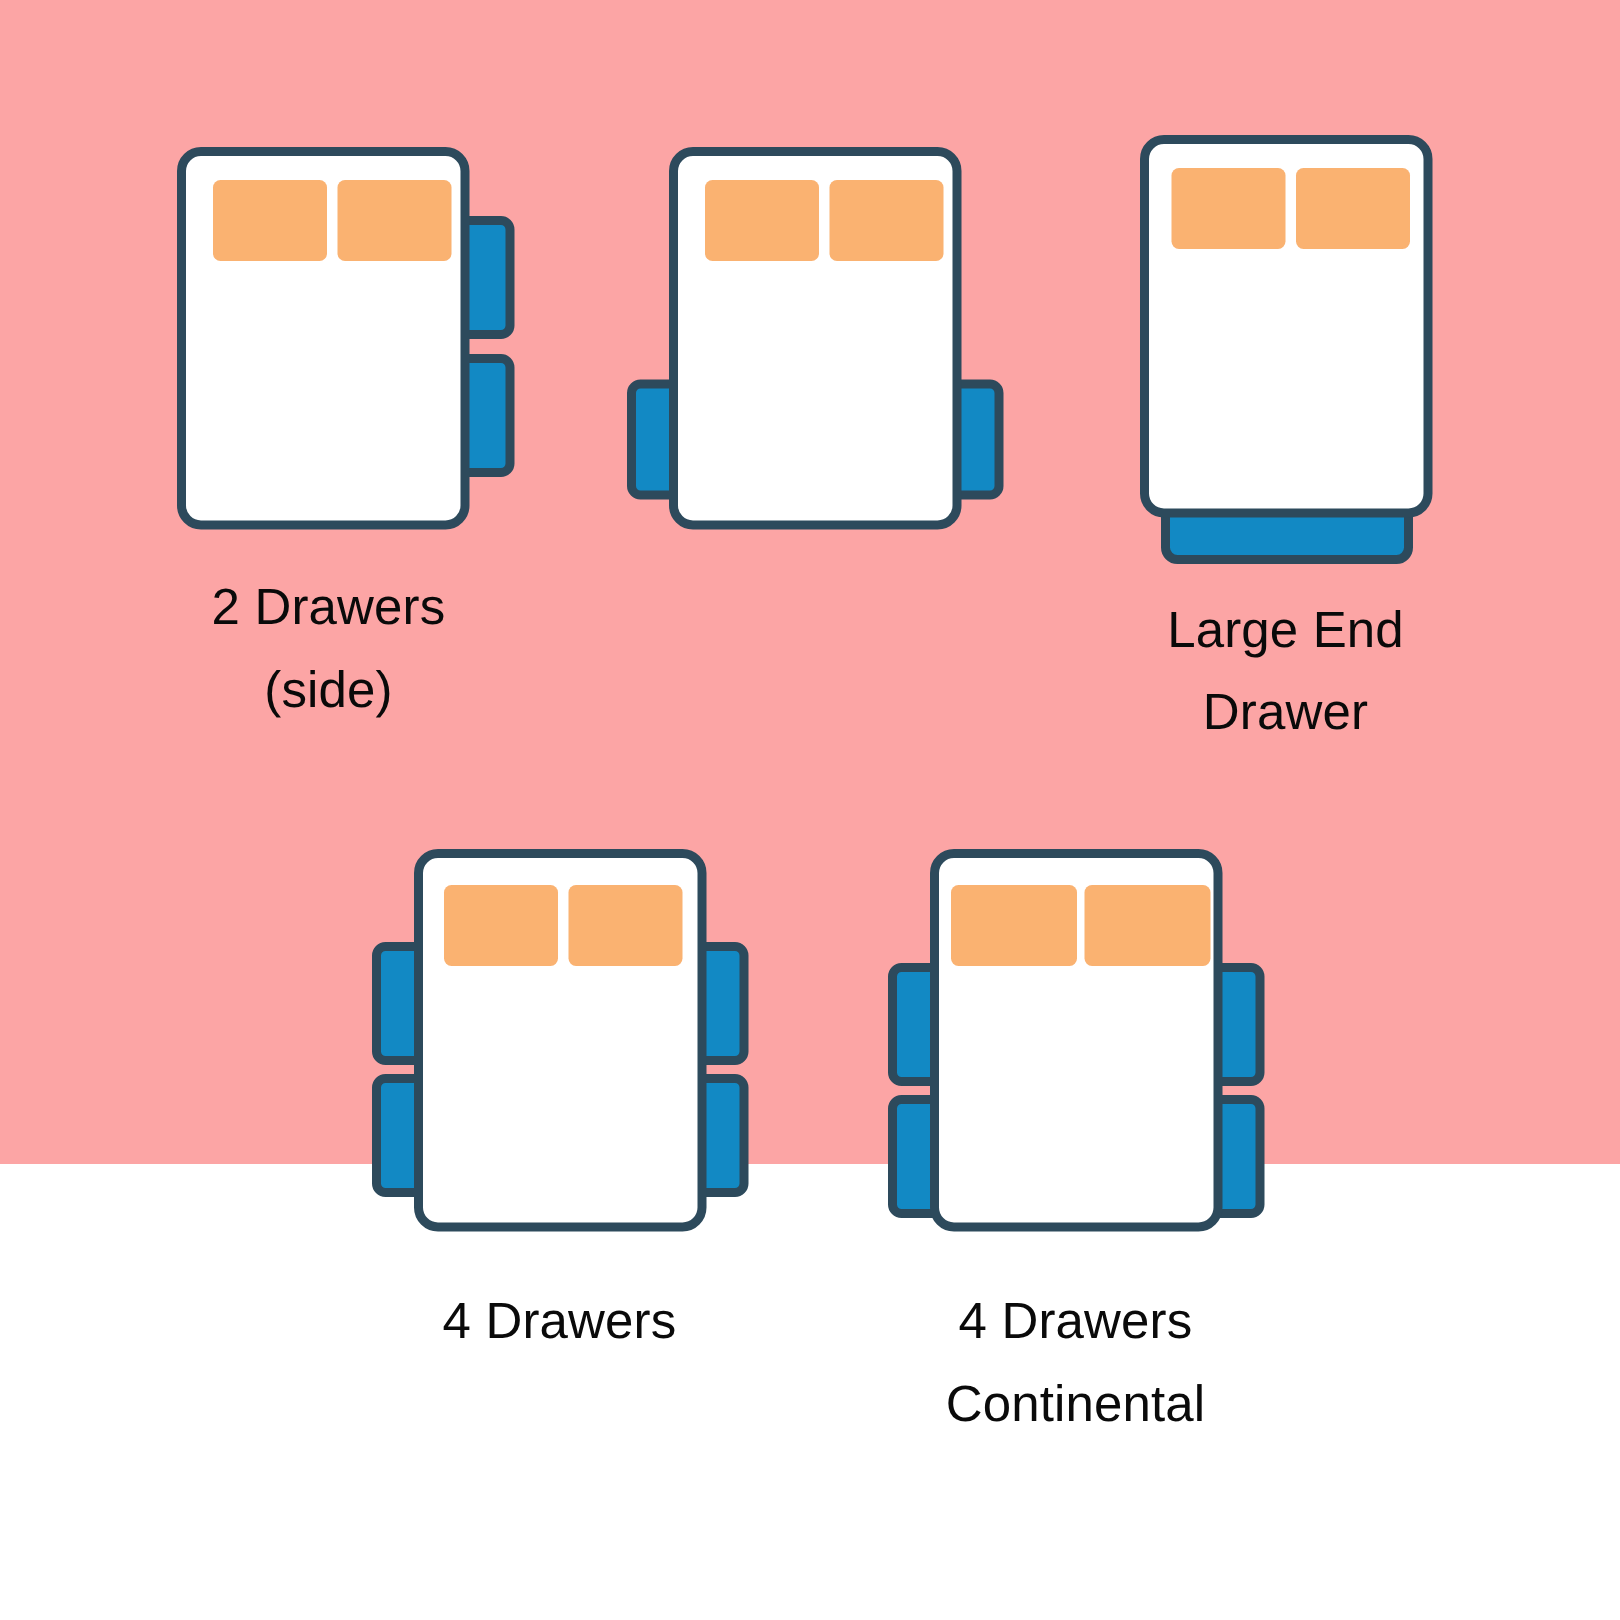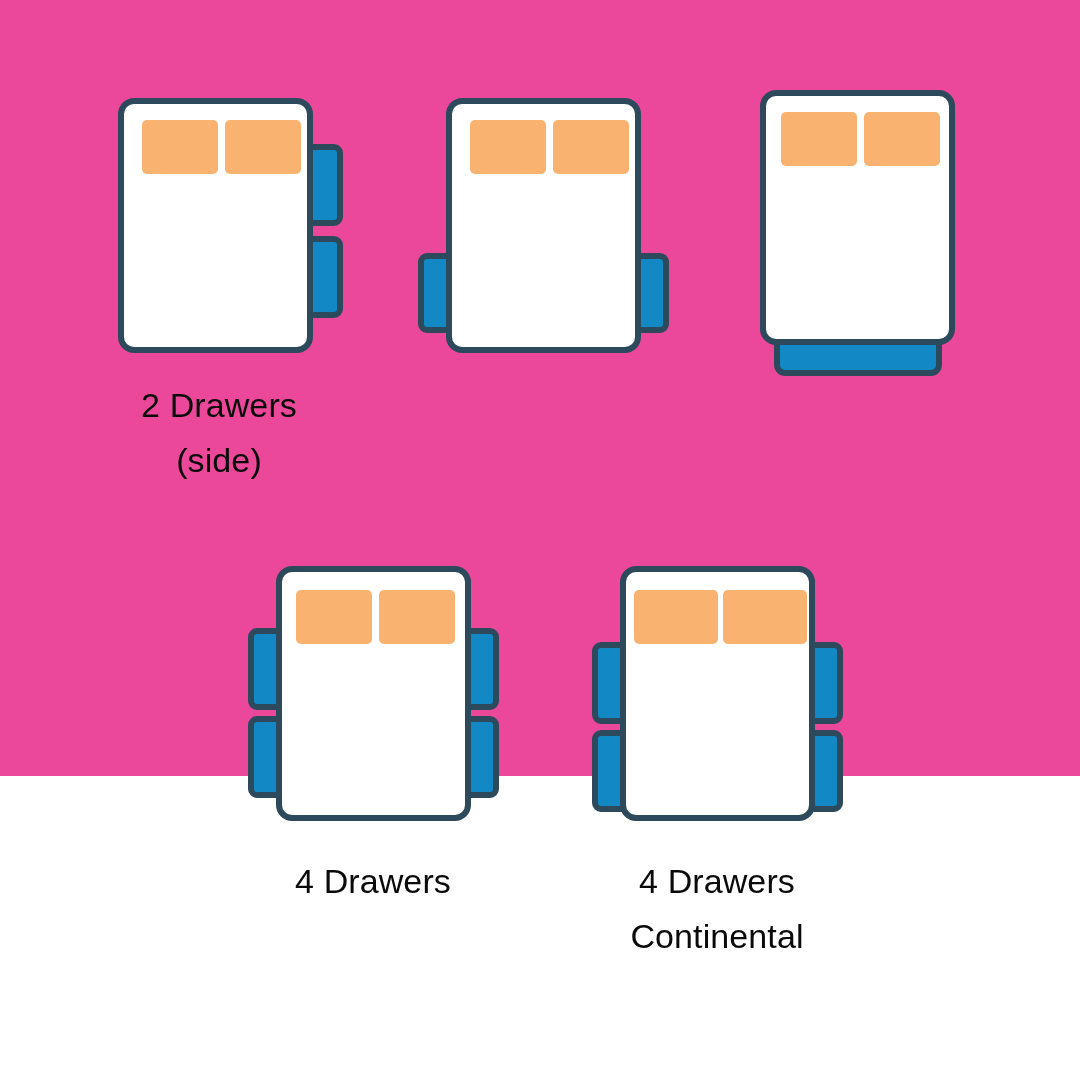--- a/index.html
+++ b/index.html
@@ -12,21 +12,21 @@
     height: 1080px;
     font-family: "Liberation Sans", sans-serif;
     overflow: hidden;
     position: relative;
   }
 
   #canvas {
     position: relative;
     width: 1080px;
     height: 776px;
-    background: #ec4899;
+    background: #fca5a5;
   }
 
   .bed-card {
     position: absolute;
   }
 
   .bed-figure {
     position: relative;
   }
 
@@ -101,20 +101,22 @@
     </div>
   </div>
 
   <div class="bed-card" style="left:760px; top:90px; width:200px; height:285px;">
     <div class="bed-figure" style="width:200px; height:285px;">
       <div class="bed-body" style="left:0px; top:0px; width:195px; height:255px;"></div>
       <div class="pillow" style="left:21px; top:22px; width:76px; height:54px;"></div>
       <div class="pillow" style="left:104px; top:22px; width:76px; height:54px;"></div>
       <div class="drawer end" style="left:14px; top:248px; width:168px; height:38px;"></div>
     </div>
+    <div class="bed-caption" style="left:-48px; top:303px; width:290px;">Large End
+Drawer</div>
   </div>
 
   <div class="bed-card" style="left:248px; top:566px; width:250px; height:260px;">
     <div class="bed-figure" style="width:250px; height:260px;">
       <div class="bed-body" style="left:28px; top:0px; width:195px; height:255px;"></div>
       <div class="pillow" style="left:48px; top:24px; width:76px; height:54px;"></div>
       <div class="pillow" style="left:131px; top:24px; width:76px; height:54px;"></div>
       <div class="drawer side" style="left:0px; top:62px; width:39px; height:82px;"></div>
       <div class="drawer side" style="left:0px; top:150px; width:39px; height:82px;"></div>
       <div class="drawer side" style="left:212px; top:62px; width:39px; height:82px;"></div>

